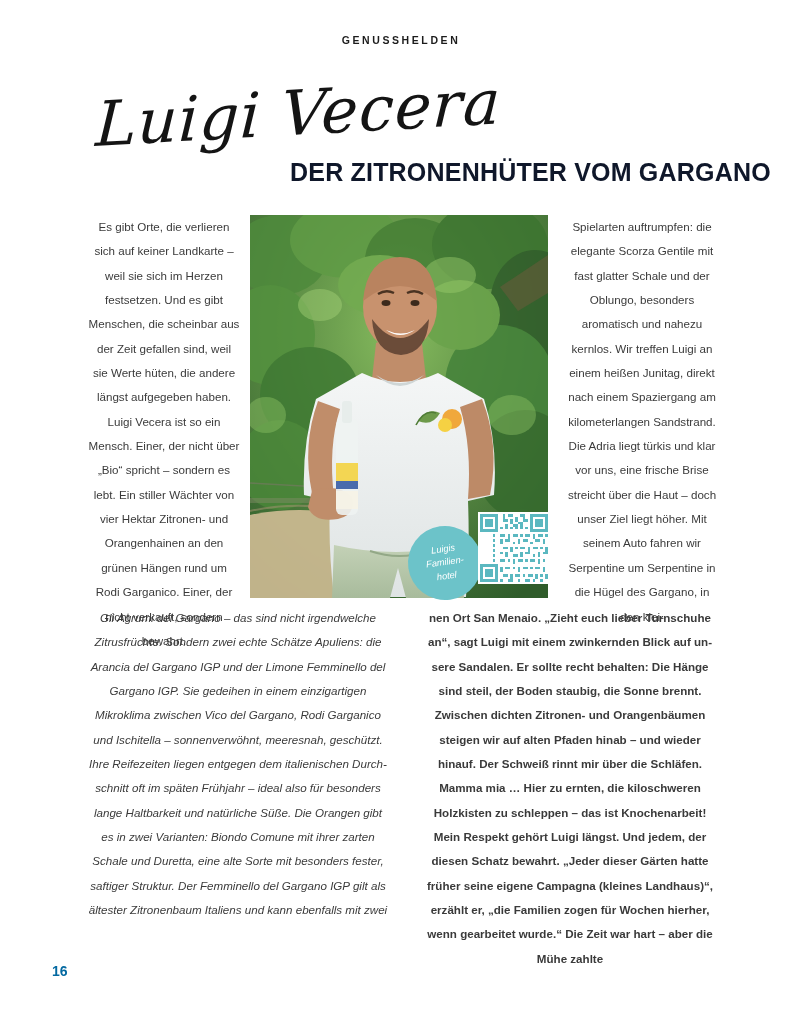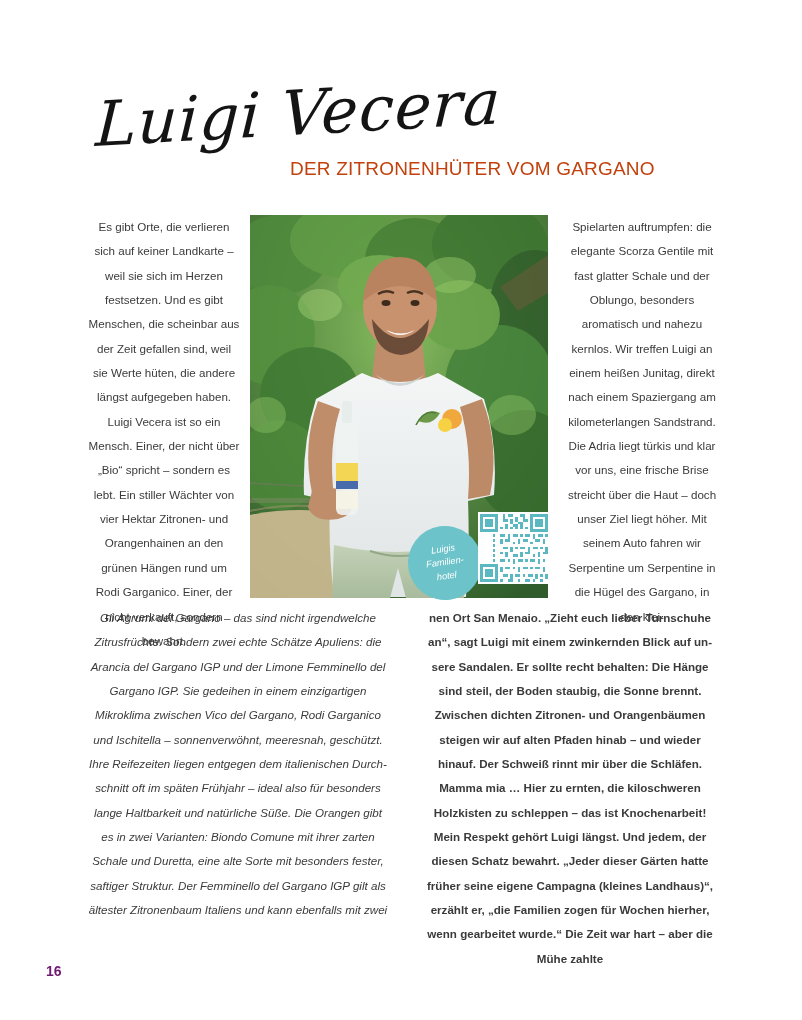--- a/index.html
+++ b/index.html
@@ -51,24 +51,24 @@
     color: #141414;
     letter-spacing: 1px;
     transform: rotate(-3.2deg) skewX(-6deg);
     transform-origin: left bottom;
     white-space: nowrap;
   }
   .subtitle {
     position: absolute;
     left: 202px;
     top: 70px;
-    font-size: 19px;
-    font-weight: 400;
+    font-size: 25px;
+    font-weight: 700;
     letter-spacing: 0.2px;
-    color: #c2410c;
+    color: #0f172a;
     white-space: nowrap;
   }
 
   
   .photo {
     position: absolute;
     left: 250px;
     top: 215px;
     width: 298px;
     height: 383px;
@@ -123,32 +123,33 @@
   .col p { margin: 0; }
 
   .col-left-top   { left: 88px;  top: 215px; width: 152px; }
   .col-right-top  { left: 566px; top: 215px; width: 152px; }
   .col-left-bot   { left: 88px;  top: 606px; width: 300px; font-style: italic; }
   .col-right-bot  { left: 420px; top: 606px; width: 300px; font-weight: bold; }
 
   
   .folio {
     position: absolute;
-    left: 46px;
+    left: 52px;
     top: 963px;
     font-size: 14px;
     font-weight: 700;
-    color: #701a75;
+    color: #0369a1;
   }
 </style>
 </head>
 <body>
 
 <div class="page">
 
+  <div class="running-head">GENUSSHELDEN</div>
 
   <div class="title-block">
     <div class="script-title">Luigi Vecera</div>
     <div class="subtitle">DER ZITRONENHÜTER VOM GARGANO</div>
   </div>
 
   <div class="photo">
     <svg width="298" height="383" viewBox="0 0 298 383" xmlns="http://www.w3.org/2000/svg">
       <defs>
         <radialGradient id="bokeh" cx="50%" cy="30%" r="80%">

